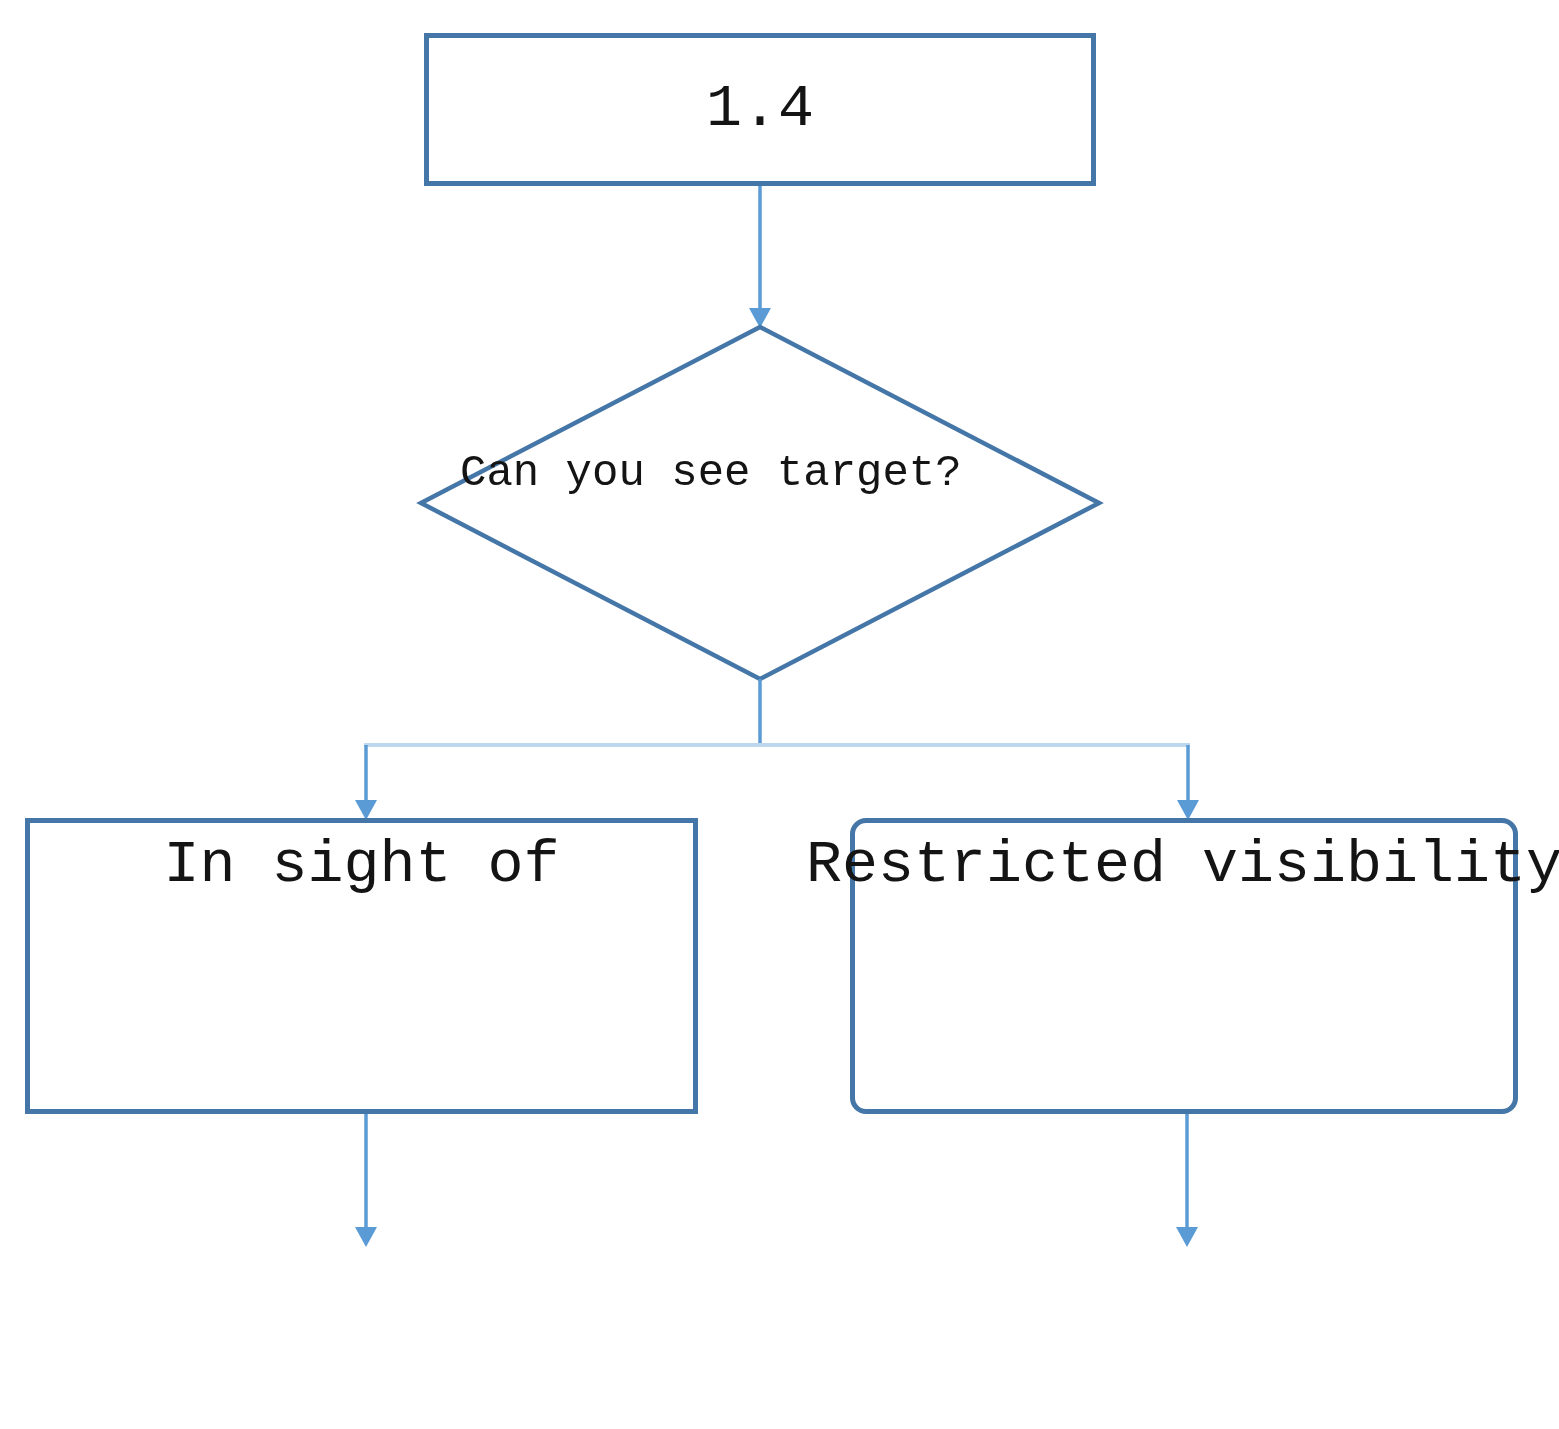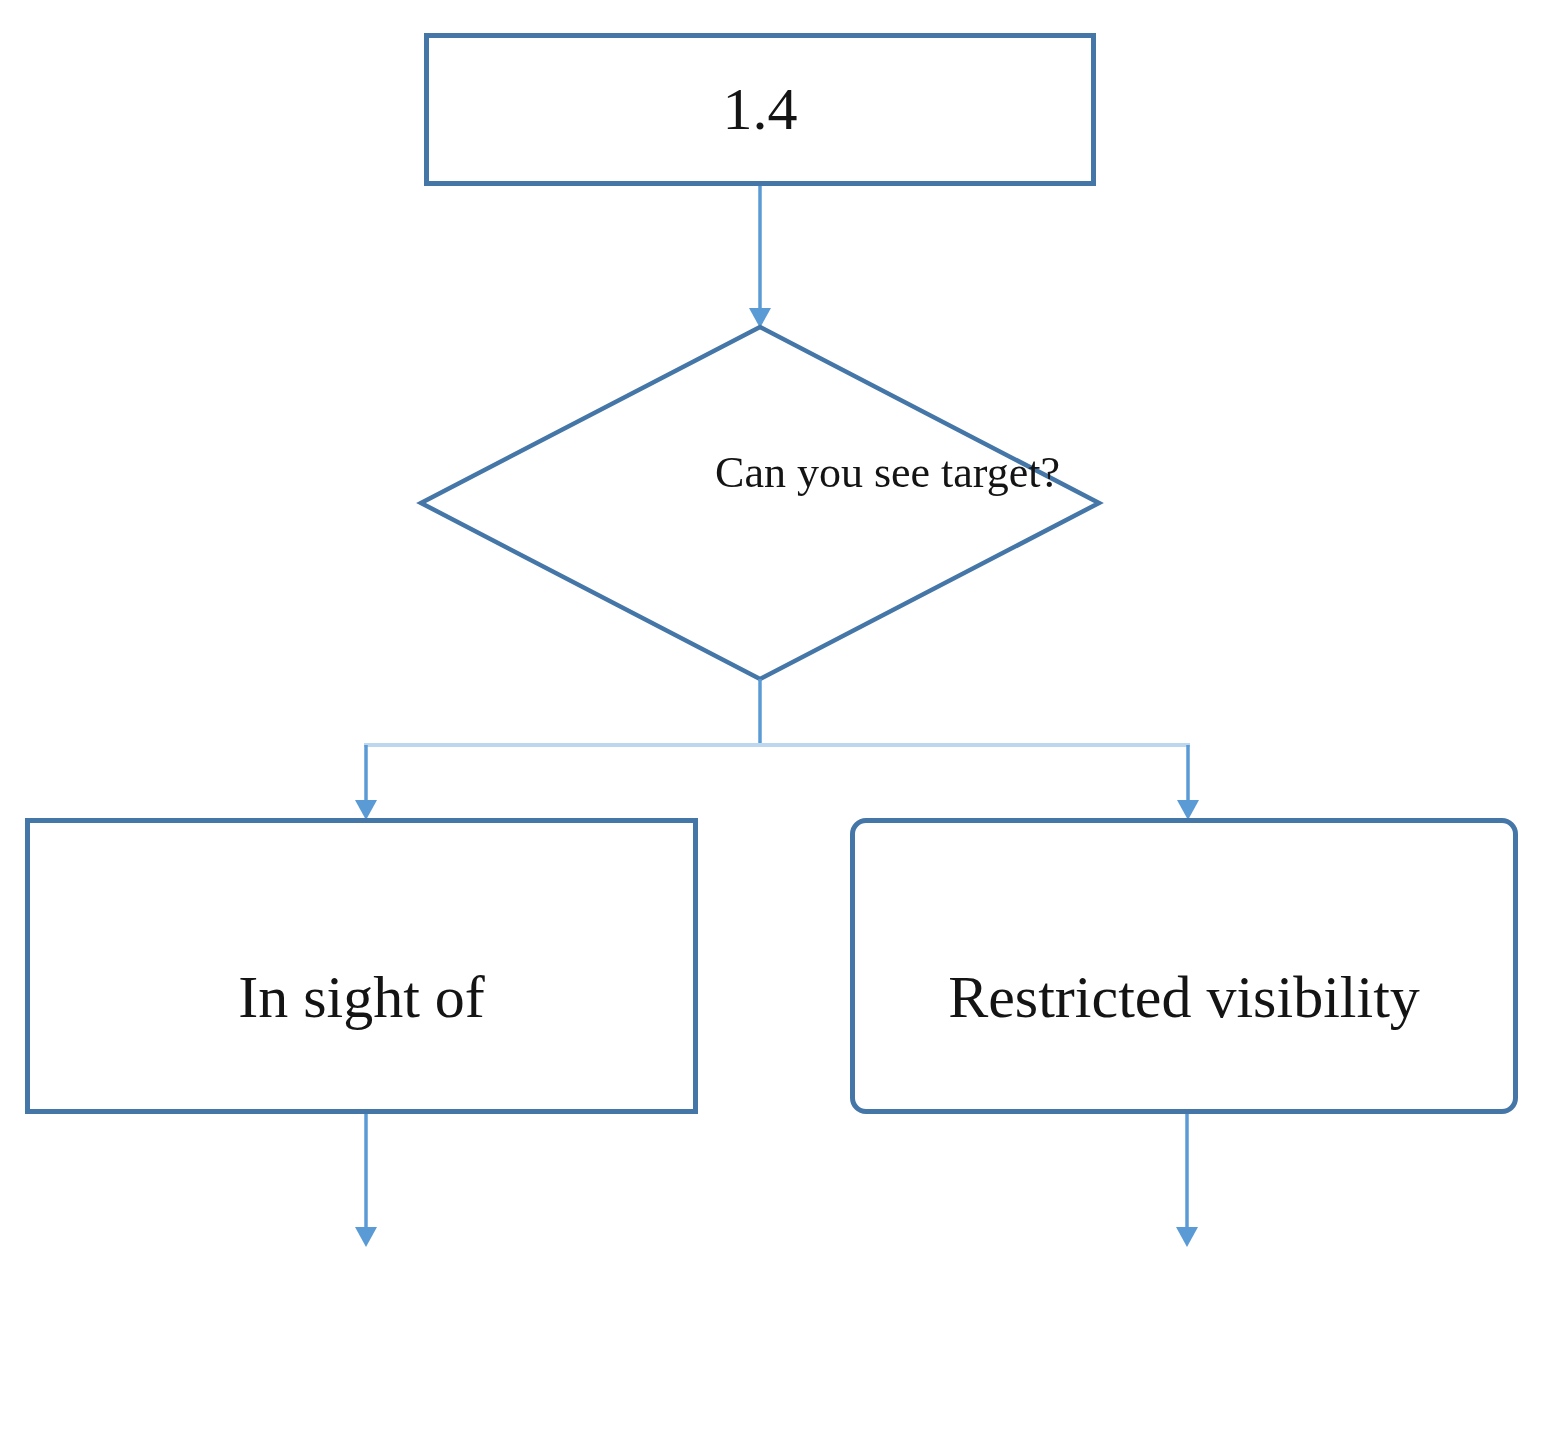--- a/index.html
+++ b/index.html
@@ -7,43 +7,43 @@
     --arrow:#5b9bd5;
     --branch-line:#bdd7ee;
     --text:#141414;
     --background:#ffffff;
   }
   html,body{margin:0;padding:0;background:var(--background);}
   .canvas{
     position:relative;
     width:1559px;height:1429px;
     background:var(--background);
-    font-family:Liberation Serif, serif;
+    font-family:Liberation Mono, monospace;
     color:var(--text);
     overflow:hidden;
   }
   .connector-svg{position:absolute;left:0;top:0;width:1559px;height:1429px;}
   .arrow-line{stroke:var(--arrow);stroke-width:3.5;fill:none;}
   .arrow-head{fill:var(--arrow);stroke:none;}
   .branch-line{stroke:var(--branch-line);stroke-width:4;fill:none;}
   .diamond-shape{fill:var(--background);stroke:var(--box-border);stroke-width:4.5;}
   .node-box{
     position:absolute;
     box-sizing:border-box;
     border:5px solid var(--box-border);
     background:var(--background);
     display:flex;flex-direction:column;
     align-items:center;justify-content:center;
     text-align:center;
   }
   .node-box .label{font-size:60px;line-height:85px;white-space:nowrap;}
-  .mid-box{justify-content:center;padding-top:62px;}
+  .mid-box{justify-content:flex-start;}
   .decision-label{
     position:absolute;left:460px;top:442px;width:600px;
-    text-align:right;font-size:44px;line-height:62px;
+    text-align:left;font-size:44px;line-height:62px;
   }
   .decision-label span{display:block;white-space:nowrap;}
 </style>
 </head>
 <body>
 
 <div class="canvas">
 
   <svg class="connector-svg" viewBox="0 0 1559 1429" xmlns="http://www.w3.org/2000/svg">
 

